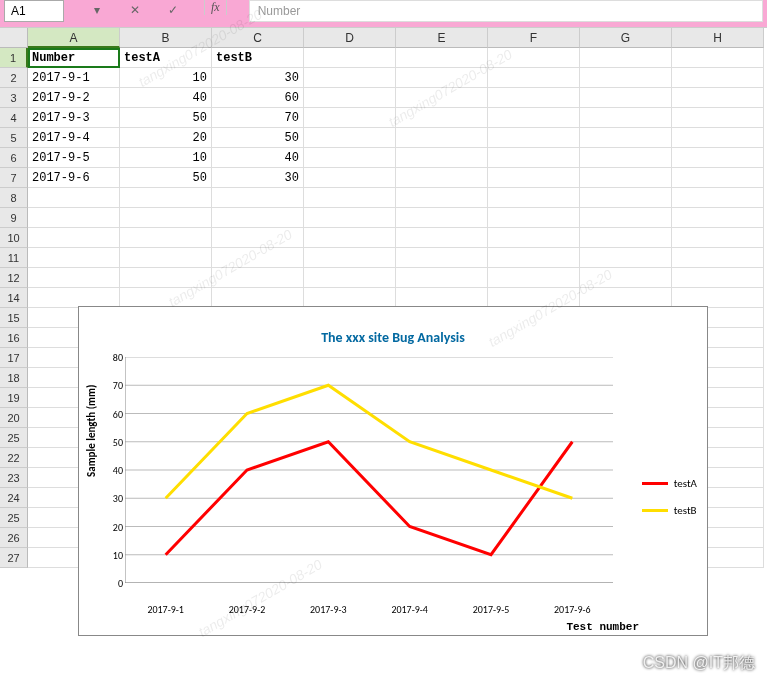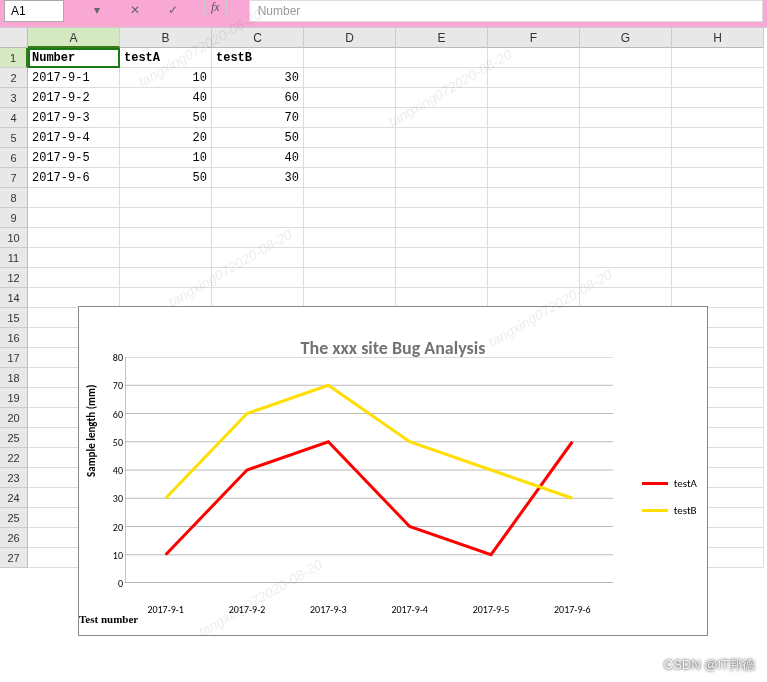--- a/index.html
+++ b/index.html
@@ -20,37 +20,37 @@
 .rows { }
 .row { display: flex; }
 .row-h { width: 28px; height: 20px; background: #e8e8e8; border-right: 1px solid #bbb; border-bottom: 1px solid #ccc; text-align: center; line-height: 20px; font-size: 11px; color: #333; }
 .row-h.active { background: #d4e8c2; border-right: 2px solid #3a7a1a; }
 .cell { width: 92px; height: 20px; border-right: 1px solid #ddd; border-bottom: 1px solid #ddd; padding: 1px 4px; line-height: 18px; font-size: 12px; font-family: 'Courier New', monospace; overflow: hidden; white-space: nowrap; }
 .cell.num { text-align: right; }
 .cell.hdr { font-weight: bold; font-family: 'Courier New', monospace; }
 .cell.selected { outline: 2px solid #1a7a1a; outline-offset: -2px; background: #fff; }
 
 .chart-box { position: absolute; left: 78px; top: 306px; width: 630px; height: 330px; background: #fff; border: 1px solid #888; }
-.chart-title { text-align: center; font-size: 18px; font-weight: bold; color: #737373; margin-top: 30px; font-family: Calibri, Arial, sans-serif; }
+.chart-title { text-align: center; font-size: 14px; font-weight: bold; color: #0369a1; margin-top: 22px; font-family: Calibri, Arial, sans-serif; }
 .chart-plot { position: absolute; left: 46px; top: 50px; width: 488px; height: 226px; }
 .ylabel { position: absolute; left: 6px; top: 170px; transform: rotate(-90deg); transform-origin: left top; font-size: 11px; font-weight: bold; font-family: Calibri, Arial, sans-serif; white-space: nowrap; }
-.xlabel { position: absolute; bottom: 10px; left: 0; width: 560px; text-align: left; font-size: 11px; font-weight: bold; font-family: Liberation Serif, serif; }
+.xlabel { position: absolute; bottom: 2px; left: 0; width: 560px; text-align: right; font-size: 11px; font-weight: bold; font-family: Liberation Mono, monospace; }
 .legend { position: absolute; right: 10px; top: 170px; font-size: 11px; font-family: Calibri, Arial, sans-serif; }
 .legend-item { display: flex; align-items: center; margin-bottom: 14px; }
 .legend-line { width: 26px; height: 3px; margin-right: 6px; }
 .yticks { position: absolute; left: 22px; top: 50px; width: 22px; font-size: 10px; text-align: right; font-family: Calibri, Arial, sans-serif; }
 .ytick { position: absolute; right: 0; transform: translateY(-50%); }
 .xticks { position: absolute; left: 46px; bottom: 32px; width: 488px; font-size: 10px; font-family: Calibri, Arial, sans-serif; }
 .xtick { position: absolute; transform: translateX(-50%); white-space: nowrap; }
 .gridlines line { stroke: #bbb; stroke-width: 1; }
 .axis line { stroke: #888; stroke-width: 1; }
 .series { fill: none; stroke-width: 3; }
 
 .watermark { position: absolute; color: rgba(0,0,0,0.08); font-size: 14px; transform: rotate(-30deg); pointer-events: none; font-style: italic; }
-.credit { position: absolute; right: 12px; bottom: 8px; font-size: 13px; color: rgba(255,255,255,0.85); text-shadow: 0 0 3px #000; }
+.credit { position: absolute; right: 12px; bottom: 8px; font-size: 16px; color: rgba(255,255,255,0.85); text-shadow: 0 0 3px #000; }
 </style>
 </head>
 <body>
 
 <div class="formula-bar">
   <input class="name-box" value="A1" style="">
   <span class="fb-btn">▾</span>
   <span class="fb-btn">✕</span>
   <span class="fb-btn">✓</span>
   <span class="fx-label">fx</span>

